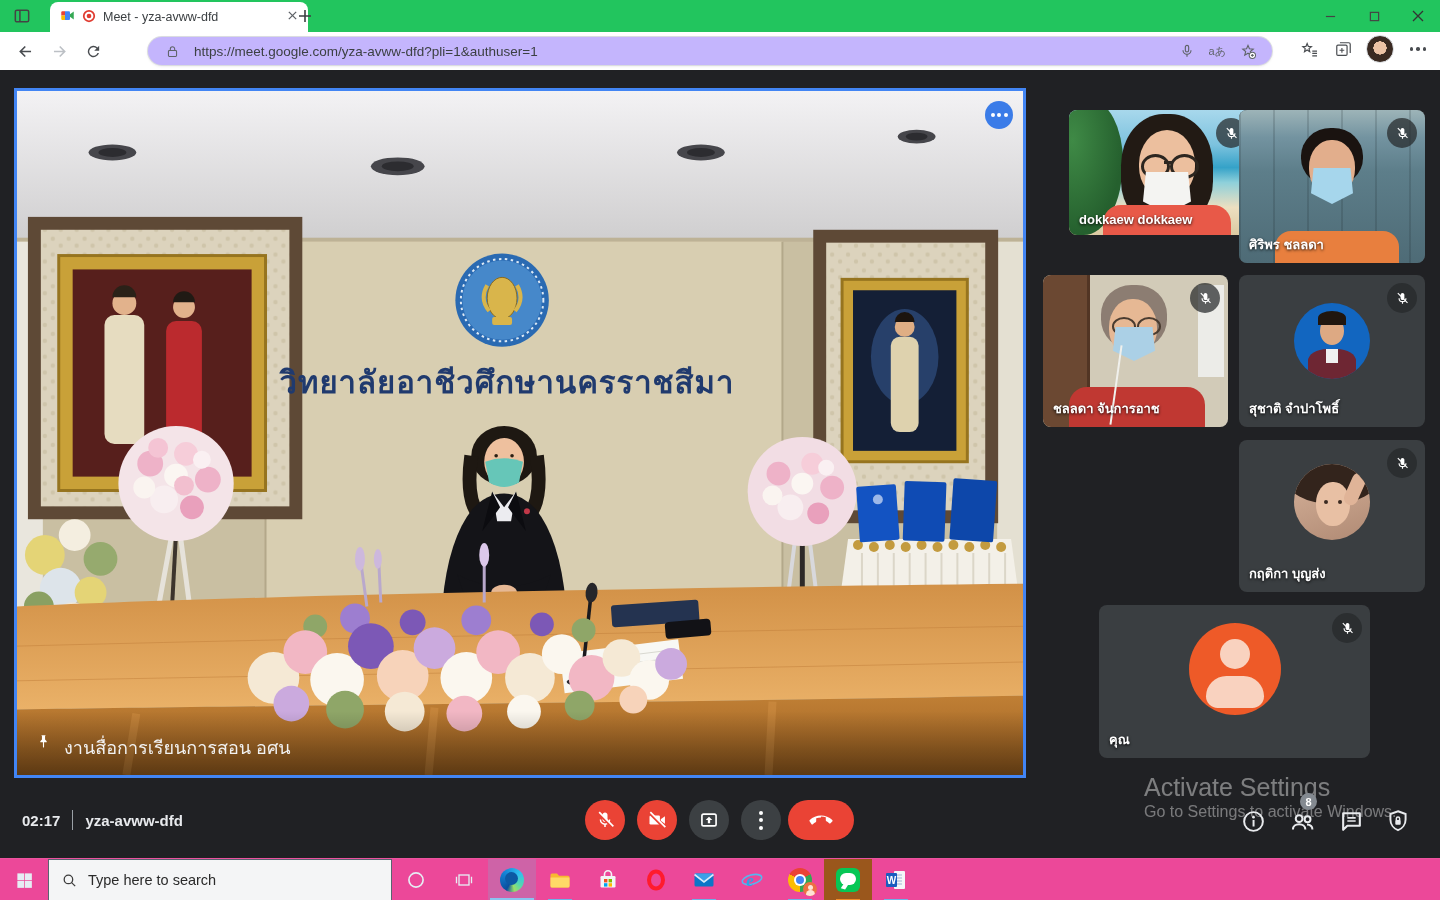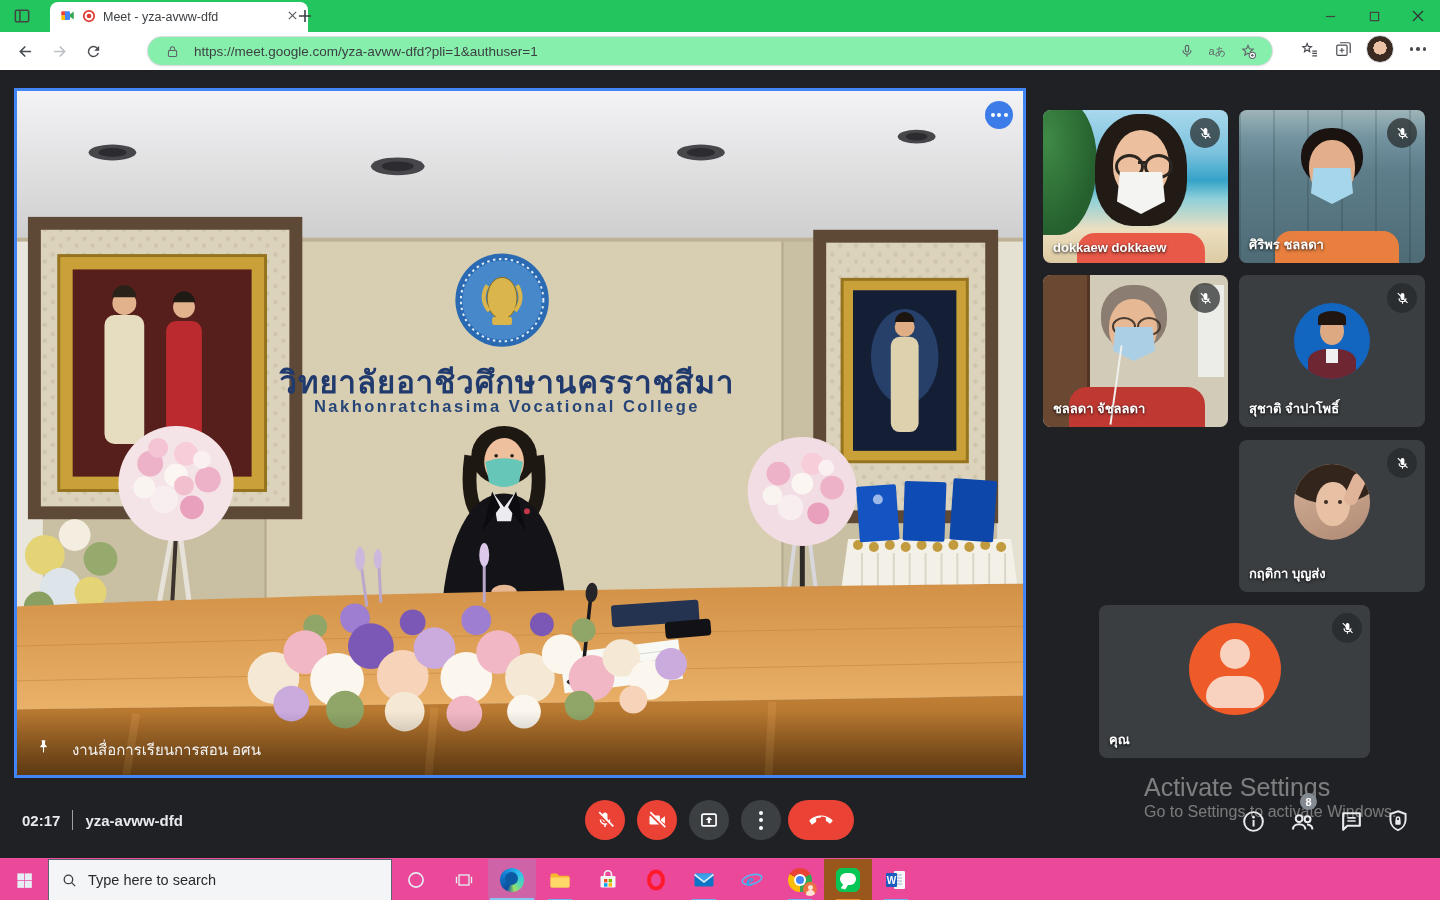--- a/index.html
+++ b/index.html
@@ -12,21 +12,21 @@
   .tab{position:absolute;left:50px;top:2px;width:238px;height:30px;background:#fff;
        border-radius:8px 8px 0 0;display:flex;align-items:center;padding:0 10px;gap:7px;
        font-size:12.5px;color:#3c4043}
   .tab-title{flex:1;white-space:nowrap;overflow:hidden}
   .winbtns{position:absolute;top:0;right:0;height:32px;display:flex}
   .winbtn{width:44px;height:32px;display:flex;align-items:center;justify-content:center}
   #toolbar{position:absolute;left:0;top:32px;width:1440px;height:38px;background:#ffffff;
            border-bottom:1px solid #e3e6ea;display:flex;align-items:center}
   .navbtn{width:34px;height:30px;display:flex;align-items:center;justify-content:center}
   #omnibox{position:absolute;left:148px;top:5px;width:1100px;height:28px;border-radius:14px;
-           background:#86efac;box-shadow:0 0 0 1px #dadce0,0 1px 3px rgba(0,0,0,.12);
+           background:#c4b5fd;box-shadow:0 0 0 1px #dadce0,0 1px 3px rgba(0,0,0,.12);
            display:flex;align-items:center;padding:0 12px;gap:10px}
   #url-text{flex:1;font-size:13.5px;color:#3c4043;white-space:nowrap;overflow:hidden}
   .omni-ic{display:flex;align-items:center;justify-content:center;width:24px;height:24px}
   .translate{font-size:11px;color:#5f6368}
   .toolbar-right{position:absolute;right:8px;top:3px;display:flex;align-items:center;gap:10px}
   .avatar26{width:26px;height:26px;border-radius:50%;
      background:radial-gradient(circle at 50% 46%,#ecc3a6 0 34%,#3a2a22 35% 72%,#7a6a5c 73%);
      border:1px solid #d8dce0}
   .dots3h{display:flex;gap:3px}
   .dots3h i{width:3.5px;height:3.5px;border-radius:50%;background:#494c50}
@@ -34,22 +34,22 @@
   
   #page{position:absolute;left:0;top:70px;width:1440px;height:788px;background:#202124}
   #main-tile{position:absolute;left:14px;top:18px;width:1012px;height:690px;border-radius:0;
              border:3px solid #4285f4;box-sizing:border-box;overflow:hidden;background:#c9bfa2}
   .bd-thai{position:absolute;left:140px;width:700px;top:266px;text-align:center;
            font-size:31px;font-weight:bold;color:#203a6e;letter-spacing:1px}
   .bd-eng{position:absolute;left:140px;width:700px;top:306px;text-align:center;
           font-size:16.5px;font-weight:600;letter-spacing:2.5px;color:#274677}
   .vid-shade{position:absolute;left:0;right:0;bottom:0;height:64px;
              background:linear-gradient(180deg,transparent,rgba(0,0,0,.4))}
-  .vid-cap{position:absolute;left:18px;bottom:13px;display:flex;gap:20px;
-           color:#f2f2f2;font-size:15px}
+  .vid-cap{position:absolute;left:18px;bottom:13px;display:flex;gap:12px;
+           color:#f2f2f2;font-size:18px}
   .vid-more{position:absolute;right:10px;top:10px;width:28px;height:28px;border-radius:50%;
             background:#3b7ce8;display:flex;align-items:center;justify-content:center;gap:2.5px}
   .vid-more i{width:4px;height:4px;border-radius:50%;background:#fff}
 
   .ptile{position:absolute;background:#3a3e41;border-radius:8px;overflow:hidden}
   .pvid{position:absolute;inset:0}
   .pname{position:absolute;left:10px;bottom:8px;font-size:13px;font-weight:700;color:#fff;
          text-shadow:0 1px 3px rgba(0,0,0,.9);white-space:nowrap}
   .micchip{position:absolute;top:8px;right:8px;width:30px;height:30px;border-radius:50%;
            background:rgba(38,40,42,.72);display:flex;align-items:center;justify-content:center}
@@ -432,38 +432,37 @@
           <circle cx="330" cy="624" r="19" fill="#8fa668"></circle>
           <circle cx="390" cy="626" r="20" fill="#f5e9d5"></circle>
           <circle cx="450" cy="628" r="18" fill="#f2b7c4"></circle>
           <circle cx="510" cy="626" r="17" fill="#fbf7ef"></circle>
           <circle cx="566" cy="620" r="15" fill="#8fa668"></circle>
           <circle cx="620" cy="614" r="14" fill="#f7d3ba"></circle>
       </g>
     </svg>
 
     <div class="bd-thai">วิทยาลัยอาชีวศึกษานครราชสีมา</div>
-    <div class="bd-eng">Nakhonratchasima Vocational College</div>
     <div class="vid-shade"></div>
     <div class="vid-cap">
       <span>
         <svg width="17" height="17" viewBox="0 0 24 24">
             <path d="M15 3H9l.8 1.5v4.8L7.5 11.6v1.6h3.7v6.3l.8 1.5.8-1.5v-6.3h3.7v-1.6l-2.3-2.3V4.5z" fill="#fff"></path>
           </svg>
       </span>
       <span>งานสื่อการเรียนการสอน อศน</span>
     </div>
     <div class="vid-more">
         <i></i>
         <i></i>
         <i></i>
       </div>
   </div>
 
-  <div class="ptile" style="left:1043px;top:40px;width:185px;height:153px">
+  <div class="ptile" style="left:1069px;top:40px;width:185px;height:125px">
     <div class="pvid" style="background:linear-gradient(180deg,#a8d8ec 0%,#7cc2de 28%,#35a2c8 46%,#8ed0da 58%,#ecdfc0 78%,#dccaa2 100%)">
       <div class="abs" style="left:-18px;top:-10px;width:72px;height:135px;background:radial-gradient(ellipse at 30% 30%,#3f8a46,#25602e 70%);border-radius:0 50% 60% 0"></div>
       <div class="abs" style="left:52px;top:4px;width:92px;height:112px;background:#221a14;border-radius:46% 46% 40% 40%"></div>
       <div class="abs" style="left:70px;top:20px;width:56px;height:68px;background:#ecbf9e;border-radius:50% 50% 46% 46%"></div>
       <div class="abs" style="left:72px;top:44px;width:23px;height:19px;border:3px solid #2c2620;border-radius:50%"></div>
       <div class="abs" style="left:101px;top:44px;width:23px;height:19px;border:3px solid #2c2620;border-radius:50%"></div>
       <div class="abs" style="left:95px;top:51px;width:8px;height:3px;background:#2c2620"></div>
       <div class="abs" style="left:74px;top:62px;width:48px;height:42px;background:#f4f4f2;clip-path:polygon(6% 0,94% 0,100% 70%,50% 100%,0 70%)"></div>
       <div class="abs" style="left:34px;bottom:-4px;width:128px;height:34px;background:#e85948;border-radius:18px 18px 0 0"></div>
     </div>
@@ -507,21 +506,21 @@
       <div class="abs" style="left:26px;bottom:-4px;width:136px;height:44px;background:#c03832;border-radius:18px 18px 0 0"></div>
       <div class="abs" style="left:72px;top:70px;width:2px;height:80px;background:#f0f0ec;transform:rotate(8deg)"></div>
     </div>
     <div class="micchip">
         <svg width="15" height="15" viewBox="0 0 24 24">
           <path d="M12 14.5c1.7 0 3-1.3 3-3V6c0-1.7-1.3-3-3-3s-3 1.3-3 3v5.5c0 1.7 1.3 3 3 3z" fill="#fff"></path>
           <path d="M6.5 11.5a5.5 5.5 0 0 0 11 0" fill="none" stroke="#fff" stroke-width="1.8"></path>
           <path d="M12 17v3.5M4.5 3.5l15.5 15.5" stroke="#fff" stroke-width="1.8"></path>
         </svg>
       </div>
-    <div class="pname">ชลลดา จัชลลดา</div>
+    <div class="pname">ชลลดา จันการอาช</div>
   </div>
 
   <div class="ptile" style="left:1239px;top:205px;width:186px;height:152px">
     <div class="pvid">
       <div class="av-circle" style="left:55px;top:28px;width:76px;height:76px;background:#1266c0">
         <div class="abs" style="left:14px;bottom:0;width:48px;height:30px;background:#6e2633;border-radius:40% 40% 0 0"></div>
         <div class="abs" style="left:32px;bottom:16px;width:12px;height:14px;background:#f0f0f0"></div>
         <div class="abs" style="left:26px;top:14px;width:24px;height:28px;background:#dda983;border-radius:50%"></div>
         <div class="abs" style="left:24px;top:8px;width:28px;height:14px;background:#20160f;border-radius:50% 50% 0 0"></div>
       </div>

